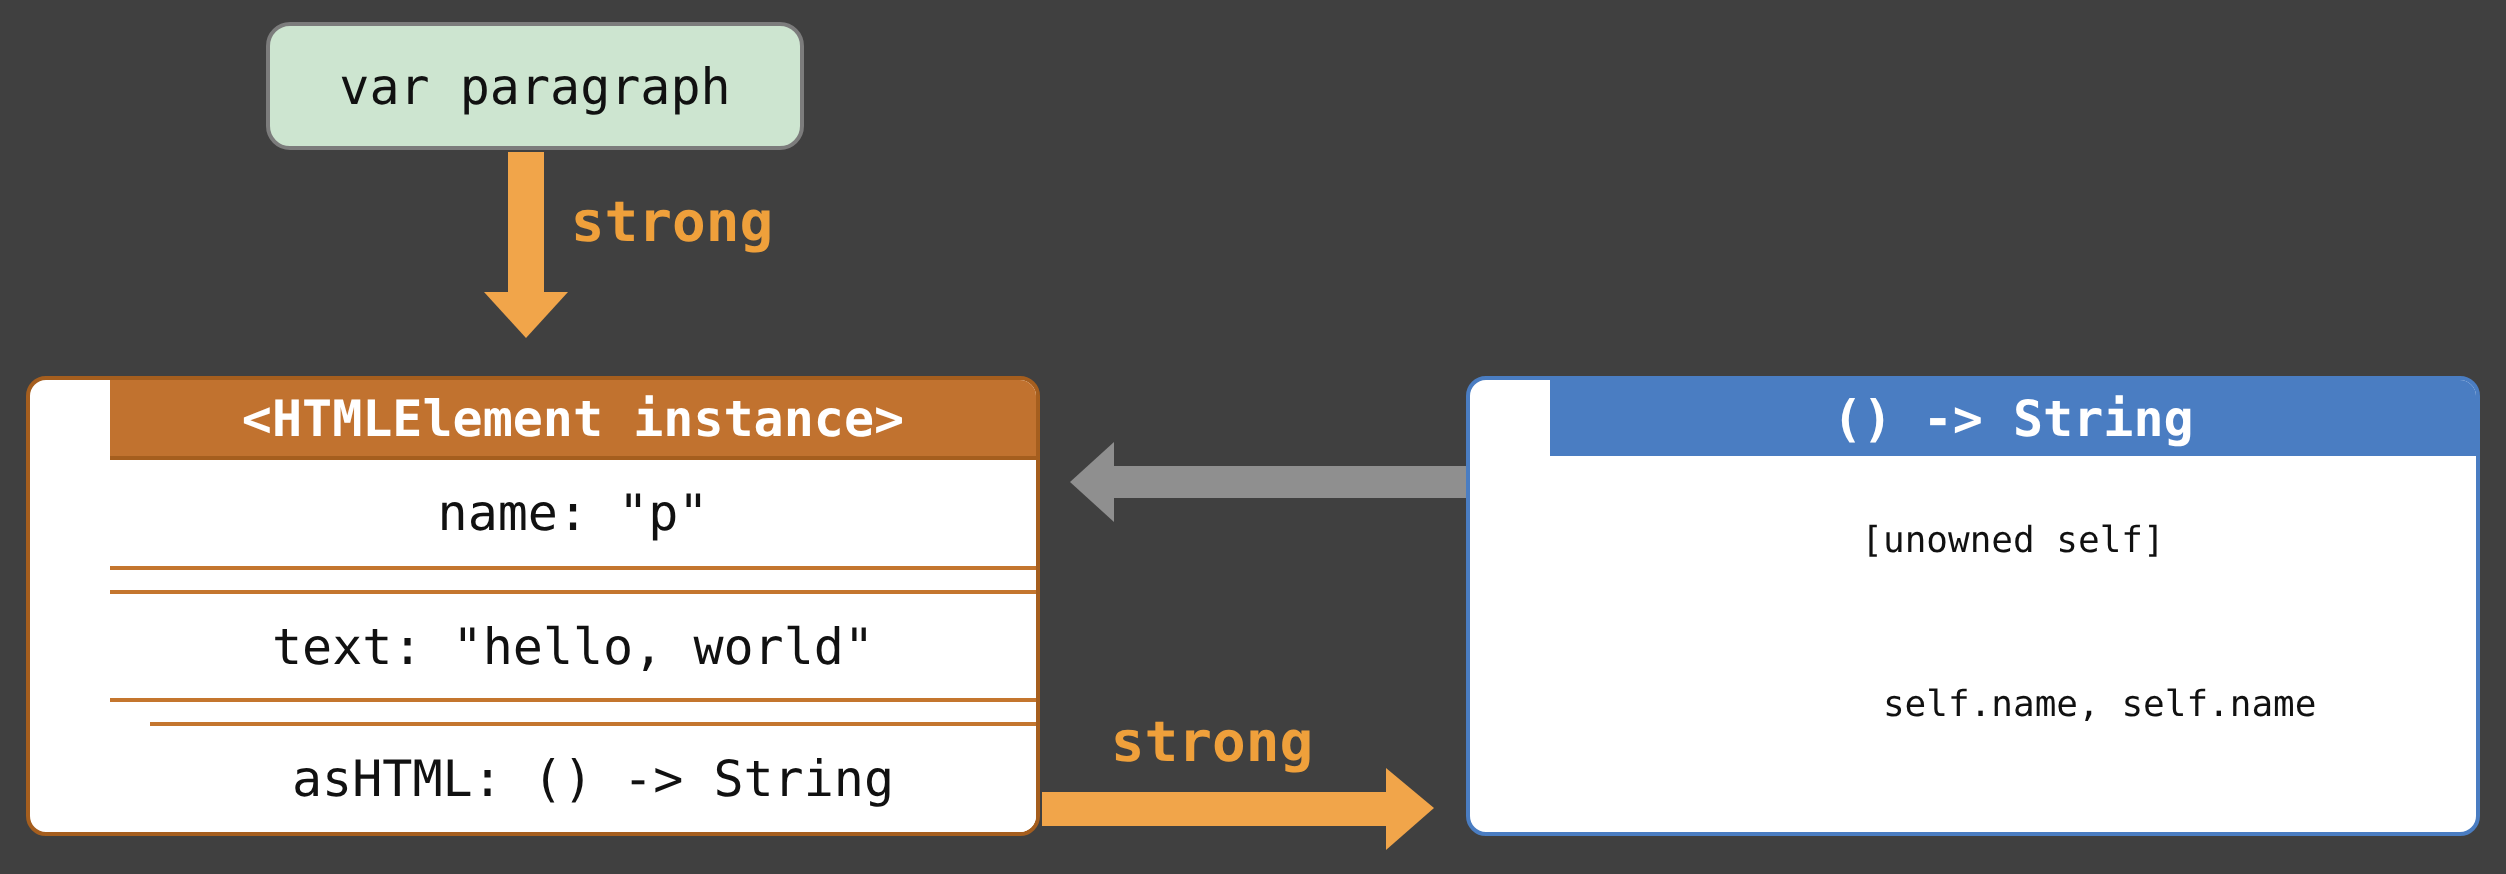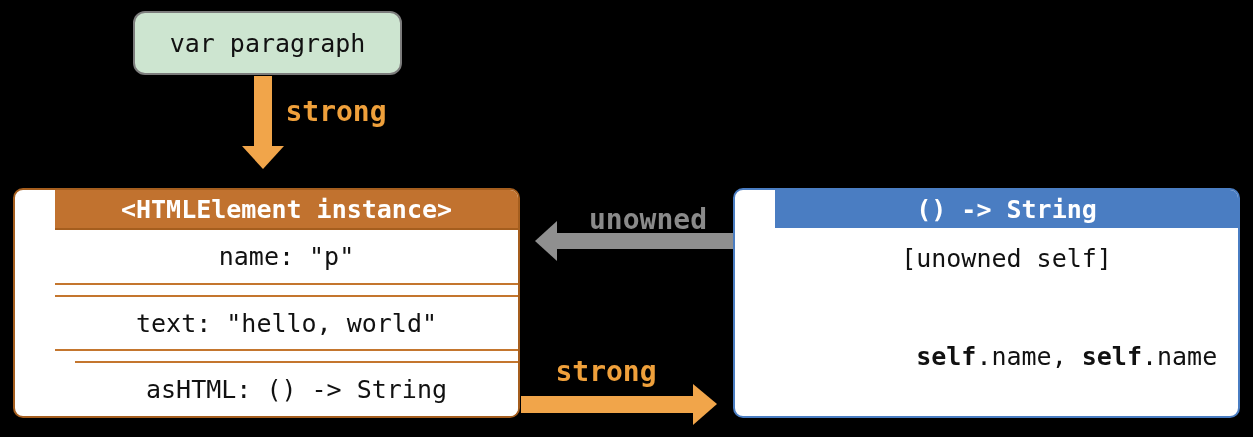--- a/index.html
+++ b/index.html
@@ -1,19 +1,19 @@
 <!DOCTYPE html>
 <html><head>
 <meta charset="utf-8">
 <style>
   html,body{margin:0;padding:0;background:#ffffff;}
   #canvas{
     position:relative;
     width:1253px;height:437px;
-    background:#000000;
+    background:#404040;
     font-family:"DejaVu Sans Mono","Liberation Mono",monospace;
     color:#111111;
     overflow:hidden;
   }
   
   .var-box{
     position:absolute;left:133px;top:11px;width:269px;height:64px;
     box-sizing:border-box;
     background:#cde5d0;
     border:2px solid #7c7c7c;
@@ -62,24 +62,24 @@
     background:#ffffff;
   }
   .prop-row:first-child{border-top:none;}
   .prop-row:last-child{border-bottom:none;margin-left:20px;}
   
   #closure-box{left:733px;border:2px solid #4a7dc2;text-align:center;}
   #closure-box .hdr{background:#4a7dc2;}
   #closure-box .body{
     flex:1;display:flex;flex-direction:column;
     align-items:center;justify-content:center;gap:40px;
-    font-size:25px;
+    font-size:18px;
   }
   .closure-line{white-space:pre;}
-  .b{font-weight:bold;}
+  .b{font-weight:normal;}
 </style>
 </head>
 <body>
 
 <div id="canvas">
 
   <svg id="arrow-layer" viewBox="0 0 1253 437" xmlns="http://www.w3.org/2000/svg">
     <g fill="#f1a54a">
       <rect x="254" y="76" width="18" height="71"></rect>
       <polygon points="242,146 284,146 263,169"></polygon>
@@ -92,21 +92,20 @@
       <rect x="521" y="396" width="173" height="17"></rect>
       <polygon points="693,384 693,425 717,404"></polygon>
     </g>
   </svg>
 
   <div class="var-box">
     <span>var paragraph</span>
   </div>
 
   <div class="ref-label strong" style="left:336px;top:111px;">strong</div>
-  <div class="ref-label unowned" style="left:648px;top:219px;">unowned</div>
   <div class="ref-label strong" style="left:606px;top:371px;">strong</div>
 
   <div class="record" id="instance-box">
     <div class="hdr">
       <span>&lt;HTMLElement instance&gt;</span>
     </div>
     <div class="rows">
       <div class="prop-row">name: "p"</div>
       <div class="prop-row">text: "hello, world"</div>
       <div class="prop-row">asHTML: () -&gt; String</div>

